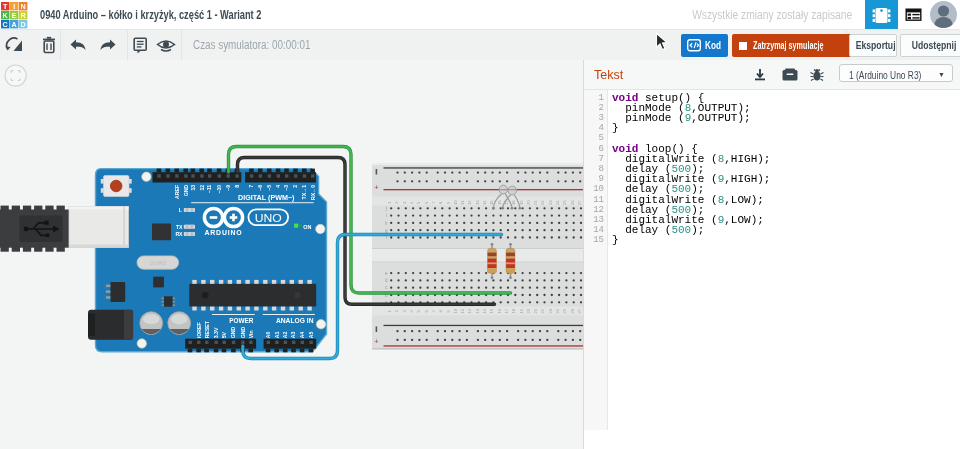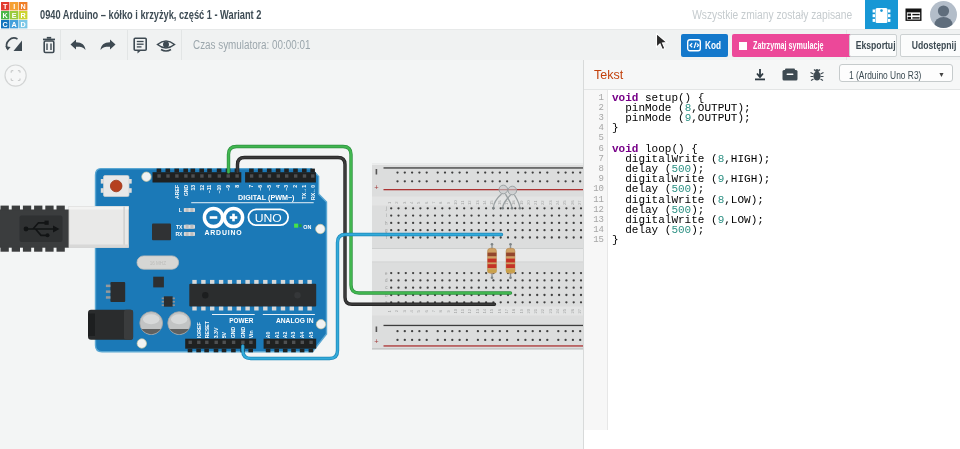--- a/index.html
+++ b/index.html
@@ -7,21 +7,21 @@
 #saved{position:absolute;right:108px;top:0;height:30px;line-height:30px;font-size:12.5px;color:#c5cbce;transform:scaleX(0.82);transform-origin:right center;white-space:nowrap}
 #bluebtn{position:absolute;left:865px;top:0;width:33px;height:29px;background:#1797d5}
 #kbbtn{position:absolute;left:898px;top:0;width:31px;height:29px;background:#fff}
 #toolbar{position:absolute;left:0;top:30px;width:960px;height:30px;background:#f0f2f2}
 .sep{position:absolute;top:30px;width:1px;height:30px;background:#e2e5e5}
 #czas{position:absolute;left:193px;top:30px;height:30px;line-height:30px;font-size:12.5px;color:#9ba6ac;transform:scaleX(0.79);transform-origin:left center;white-space:nowrap}
 .btn{position:absolute;top:34px;height:23px;border-radius:2px;font-size:10px;font-weight:bold;color:#fff;white-space:nowrap}
 .blabel{position:absolute;top:0;height:23px;line-height:23px;transform-origin:left center;display:block}
 .clabel{position:absolute;left:0;top:0;width:100%;height:21px;line-height:21px;text-align:center;transform-origin:center;display:block}
 #kodbtn{left:681px;width:47px;background:#1378cb}
-#stopbtn{left:731.5px;width:128px;background:#ec4899}
+#stopbtn{left:731.5px;width:128px;background:#c2410c}
 .lbtn{position:absolute;top:34px;height:23px;border-radius:2px;font-size:11.5px;font-weight:bold;color:#3c4a52;background:#fbfcfc;border:1px solid #ccd1d2;white-space:nowrap}
 #expbtn{left:849px;width:48px}
 #udobtn{left:900px;width:68px}
 #panel{position:absolute;left:583px;top:60px;width:377px;height:389px;background:#fff;border-left:1px solid #d8dada}
 #phead{position:absolute;left:0;top:0;width:376px;height:30px;background:#f6f7f7;border-bottom:1px solid #e3e5e5}
 #tekst{position:absolute;left:10px;top:0;height:30px;line-height:30px;font-size:12.5px;color:#c2410c}
 #dropdown{position:absolute;left:255px;top:4px;width:114px;height:18px;border:1px solid #c6cbcc;border-radius:3px;background:#fdfdfd;font-size:10.5px;color:#3b4a52;line-height:20px;padding-left:9px;white-space:nowrap}
 #codearea{position:absolute;left:0;top:30px;width:376px;height:340px;background:#fff}
 #gutter{position:absolute;left:0;top:0;width:24px;height:340px;background:#f7f7f7;border-right:1px solid #e7e7e7}
 #lnums{position:absolute;left:0;top:2.6px;width:20px;text-align:right;font-family:"Liberation Mono",monospace;font-size:9px;line-height:10.2px;color:#a6a6a6}

